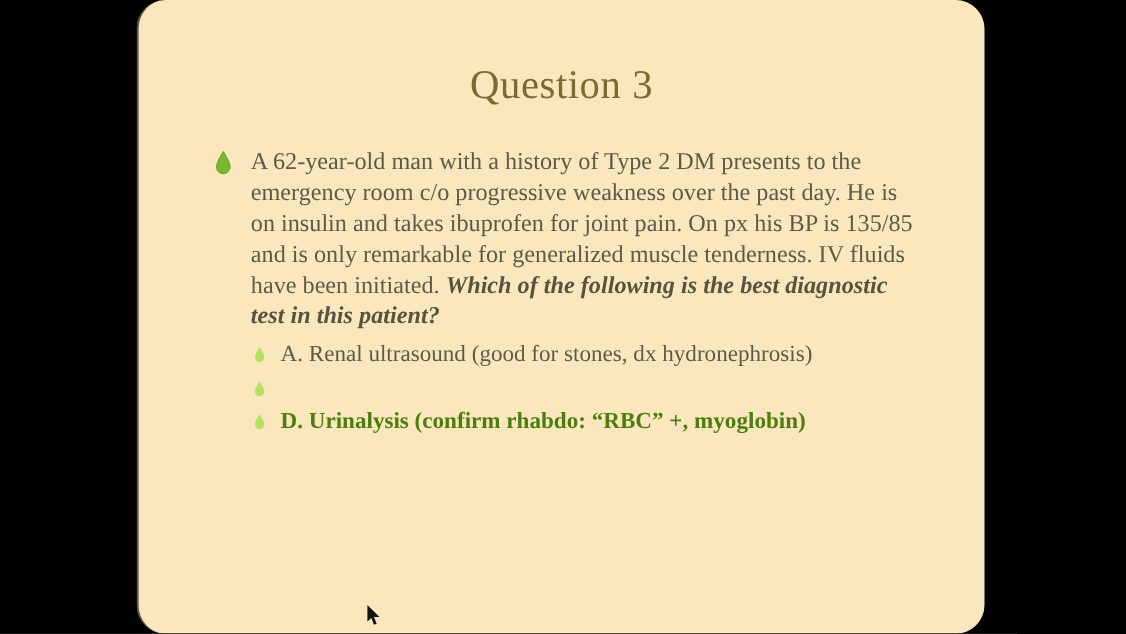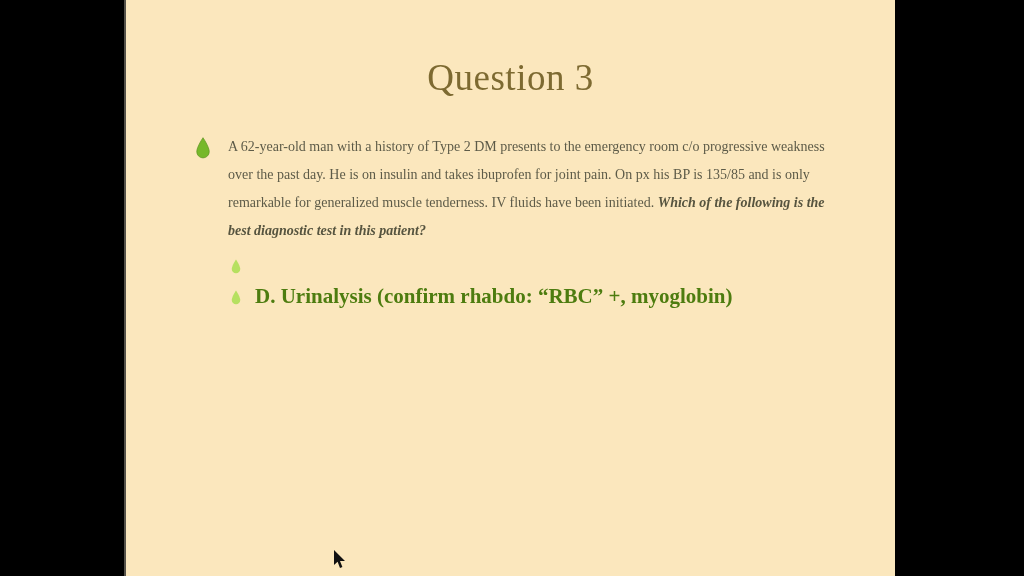--- a/index.html
+++ b/index.html
@@ -14,20 +14,21 @@
   .letterbox { position: absolute; top: 0; bottom: 0; background: #000; }
   .letterbox.left  { left: 0; width: 124px; }
   .letterbox.right { right: 0; width: 129px; }
 
   .slide {
     position: absolute;
     left: 124px; top: 0;
     width: 771px; height: 576px;
     background: #fbe7bd;
     border-left: 2px solid #55524a;
+    border-radius: 26px;
   }
 
   .slide-title {
     margin-top: 56px;
     text-align: center;
     font-size: 37px;
     color: #7d6a31;
     letter-spacing: 0.5px;
     font-weight: 400;
   }
@@ -38,21 +39,21 @@
     margin: 34px 0 0 68px;
   }
   .drop-l1 {
     width: 18px; height: 22px;
     margin-top: 4px;
     flex: 0 0 auto;
   }
   .question-text {
     margin-left: 16px;
     width: 602px;
-    font-size: 14px;
+    font-size: 22px;
     line-height: 28px;
     color: #5d5b48;
   }
   .question-text .emphasis {
     font-style: italic;
     font-weight: bold;
     color: #56543f;
   }
 
   .options {
@@ -101,20 +102,26 @@
     <div class="slide-title">Question 3</div>
 
     <div class="question-block">
       <svg class="drop-l1" viewBox="0 0 24 30">
         <path d="M12 1 C12 1 3.5 13.5 3.5 20 a8.5 8.5 0 0 0 17 0 C20.5 13.5 12 1 12 1 Z" fill="#76b82a" stroke="#5c941f" stroke-width="1"></path>
       </svg>
       <div class="question-text"><span>A 62-year-old man with a history of Type 2 DM presents to the emergency room c/o progressive weakness over the past day. He is on insulin and takes ibuprofen for joint pain. On px his BP is 135/85 and is only remarkable for generalized muscle tenderness. IV fluids have been initiated. </span><span class="emphasis">Which of the following is the best diagnostic test in this patient?</span></div>
     </div>
 
     <ul class="options">
+  <li class="option-row">
+    <svg class="drop-l2" viewBox="0 0 24 30">
+      <path d="M12 1 C12 1 3.5 13.5 3.5 20 a8.5 8.5 0 0 0 17 0 C20.5 13.5 12 1 12 1 Z" fill="#b6e060"></path>
+    </svg>
+    <span class="option-label">A. Renal ultrasound (good for stones, dx hydronephrosis)</span>
+  </li>
 
 
   <li class="option-row">
     <svg class="drop-l2" viewBox="0 0 24 30">
       <path d="M12 1 C12 1 3.5 13.5 3.5 20 a8.5 8.5 0 0 0 17 0 C20.5 13.5 12 1 12 1 Z" fill="#b6e060"></path>
     </svg>
   </li>
 
   <li class="option-row bold">
     <svg class="drop-l2" viewBox="0 0 24 30">

